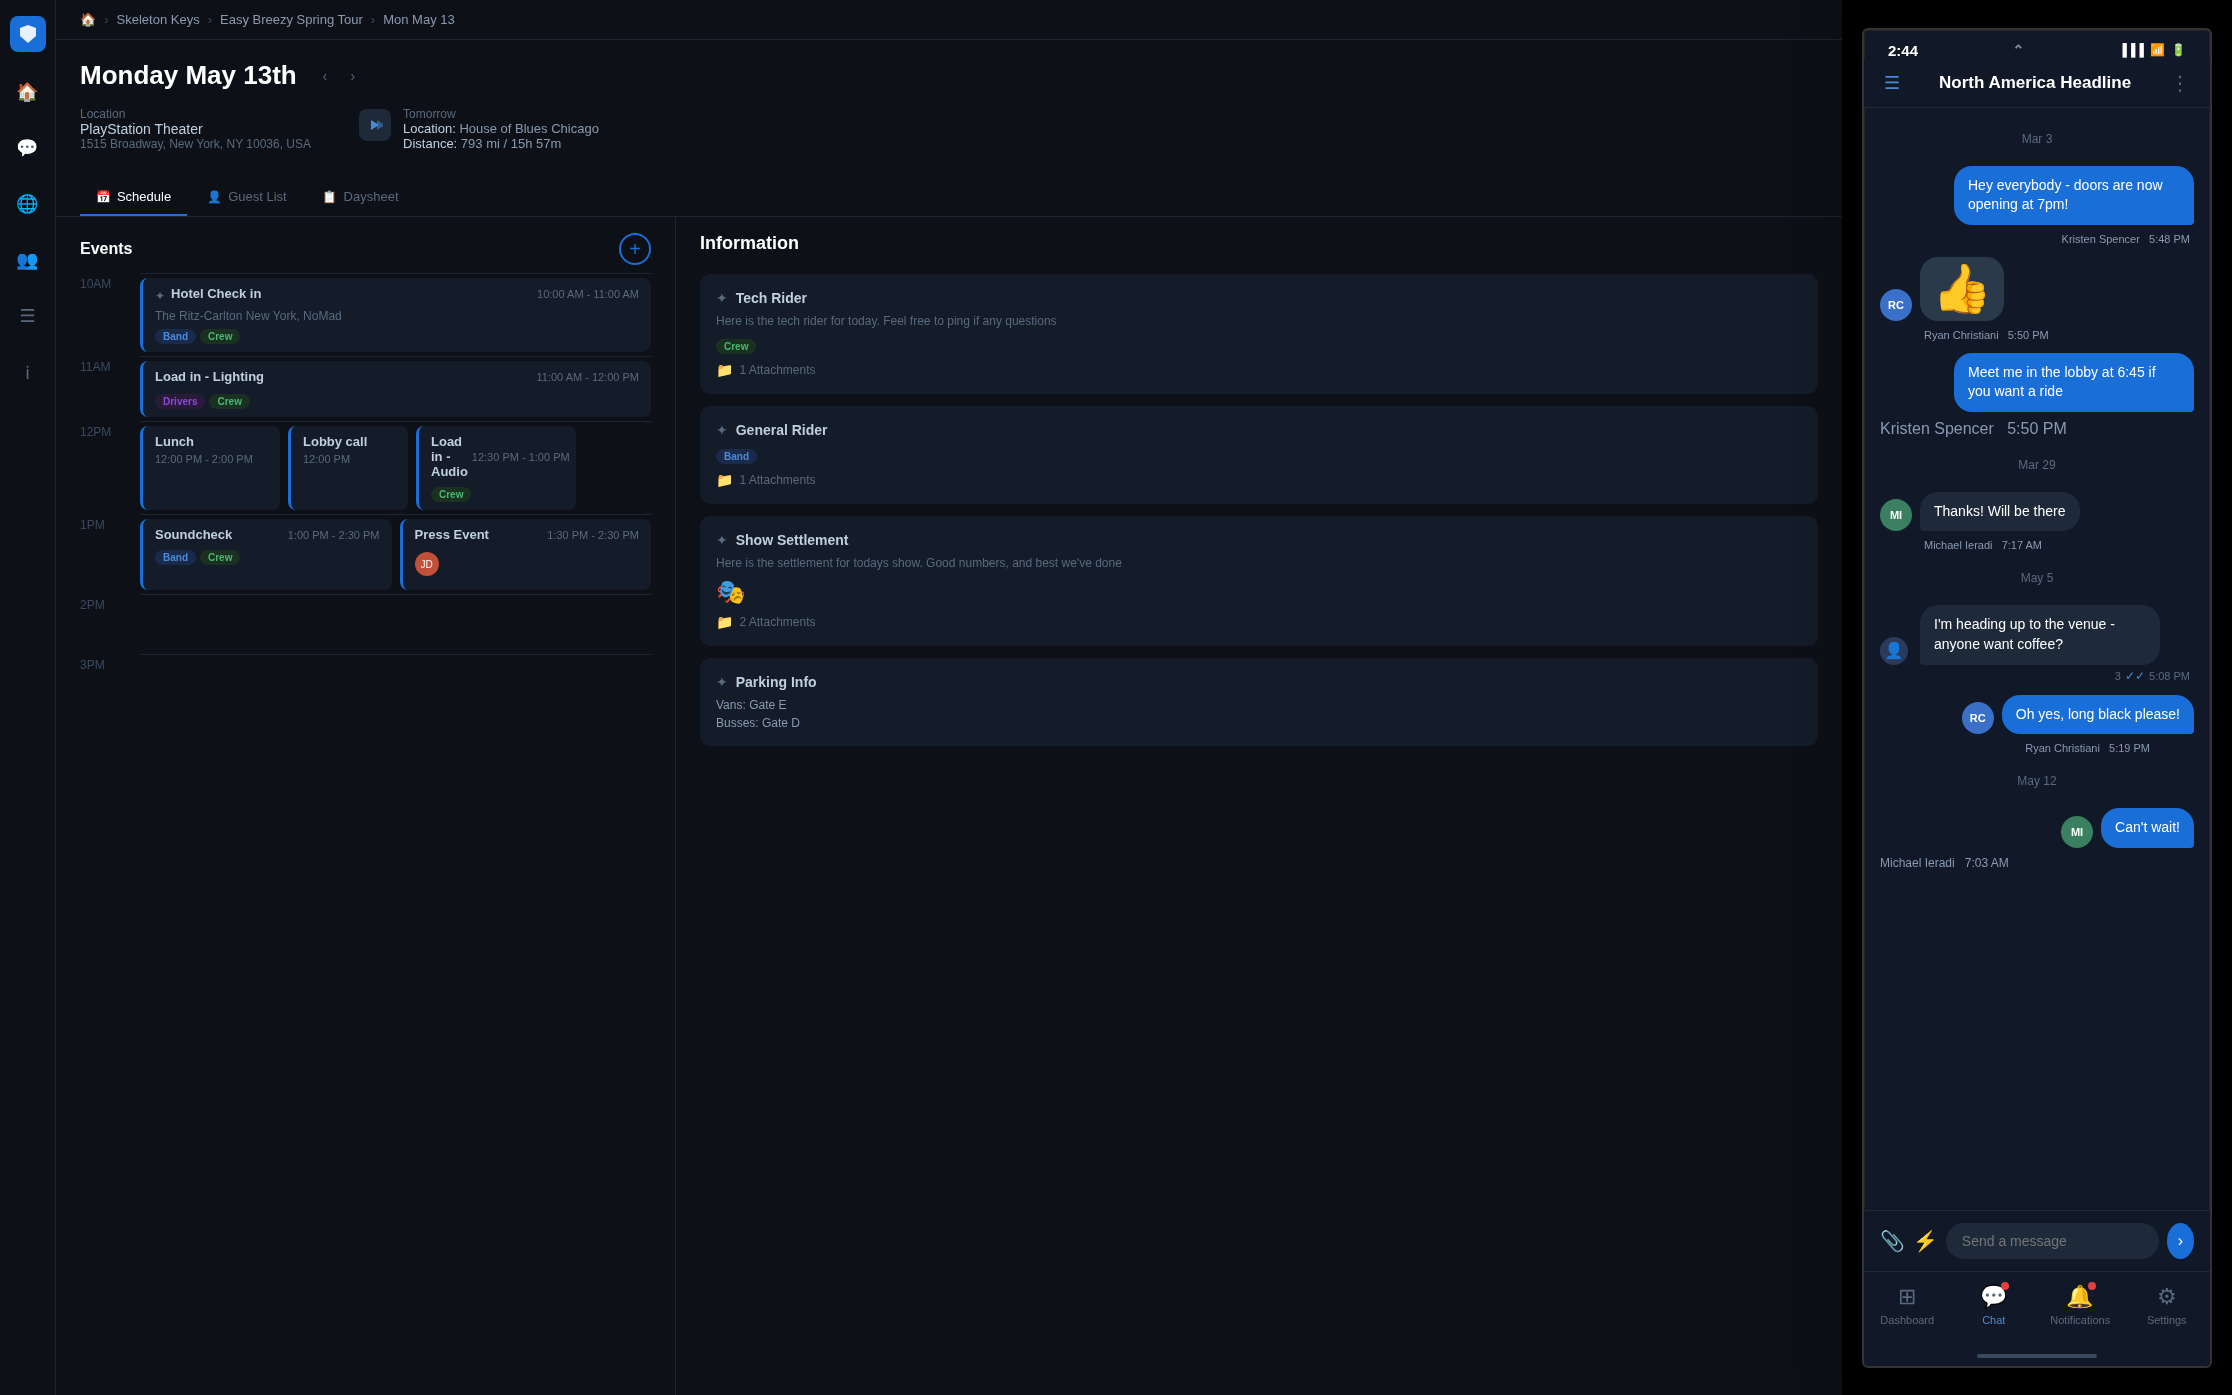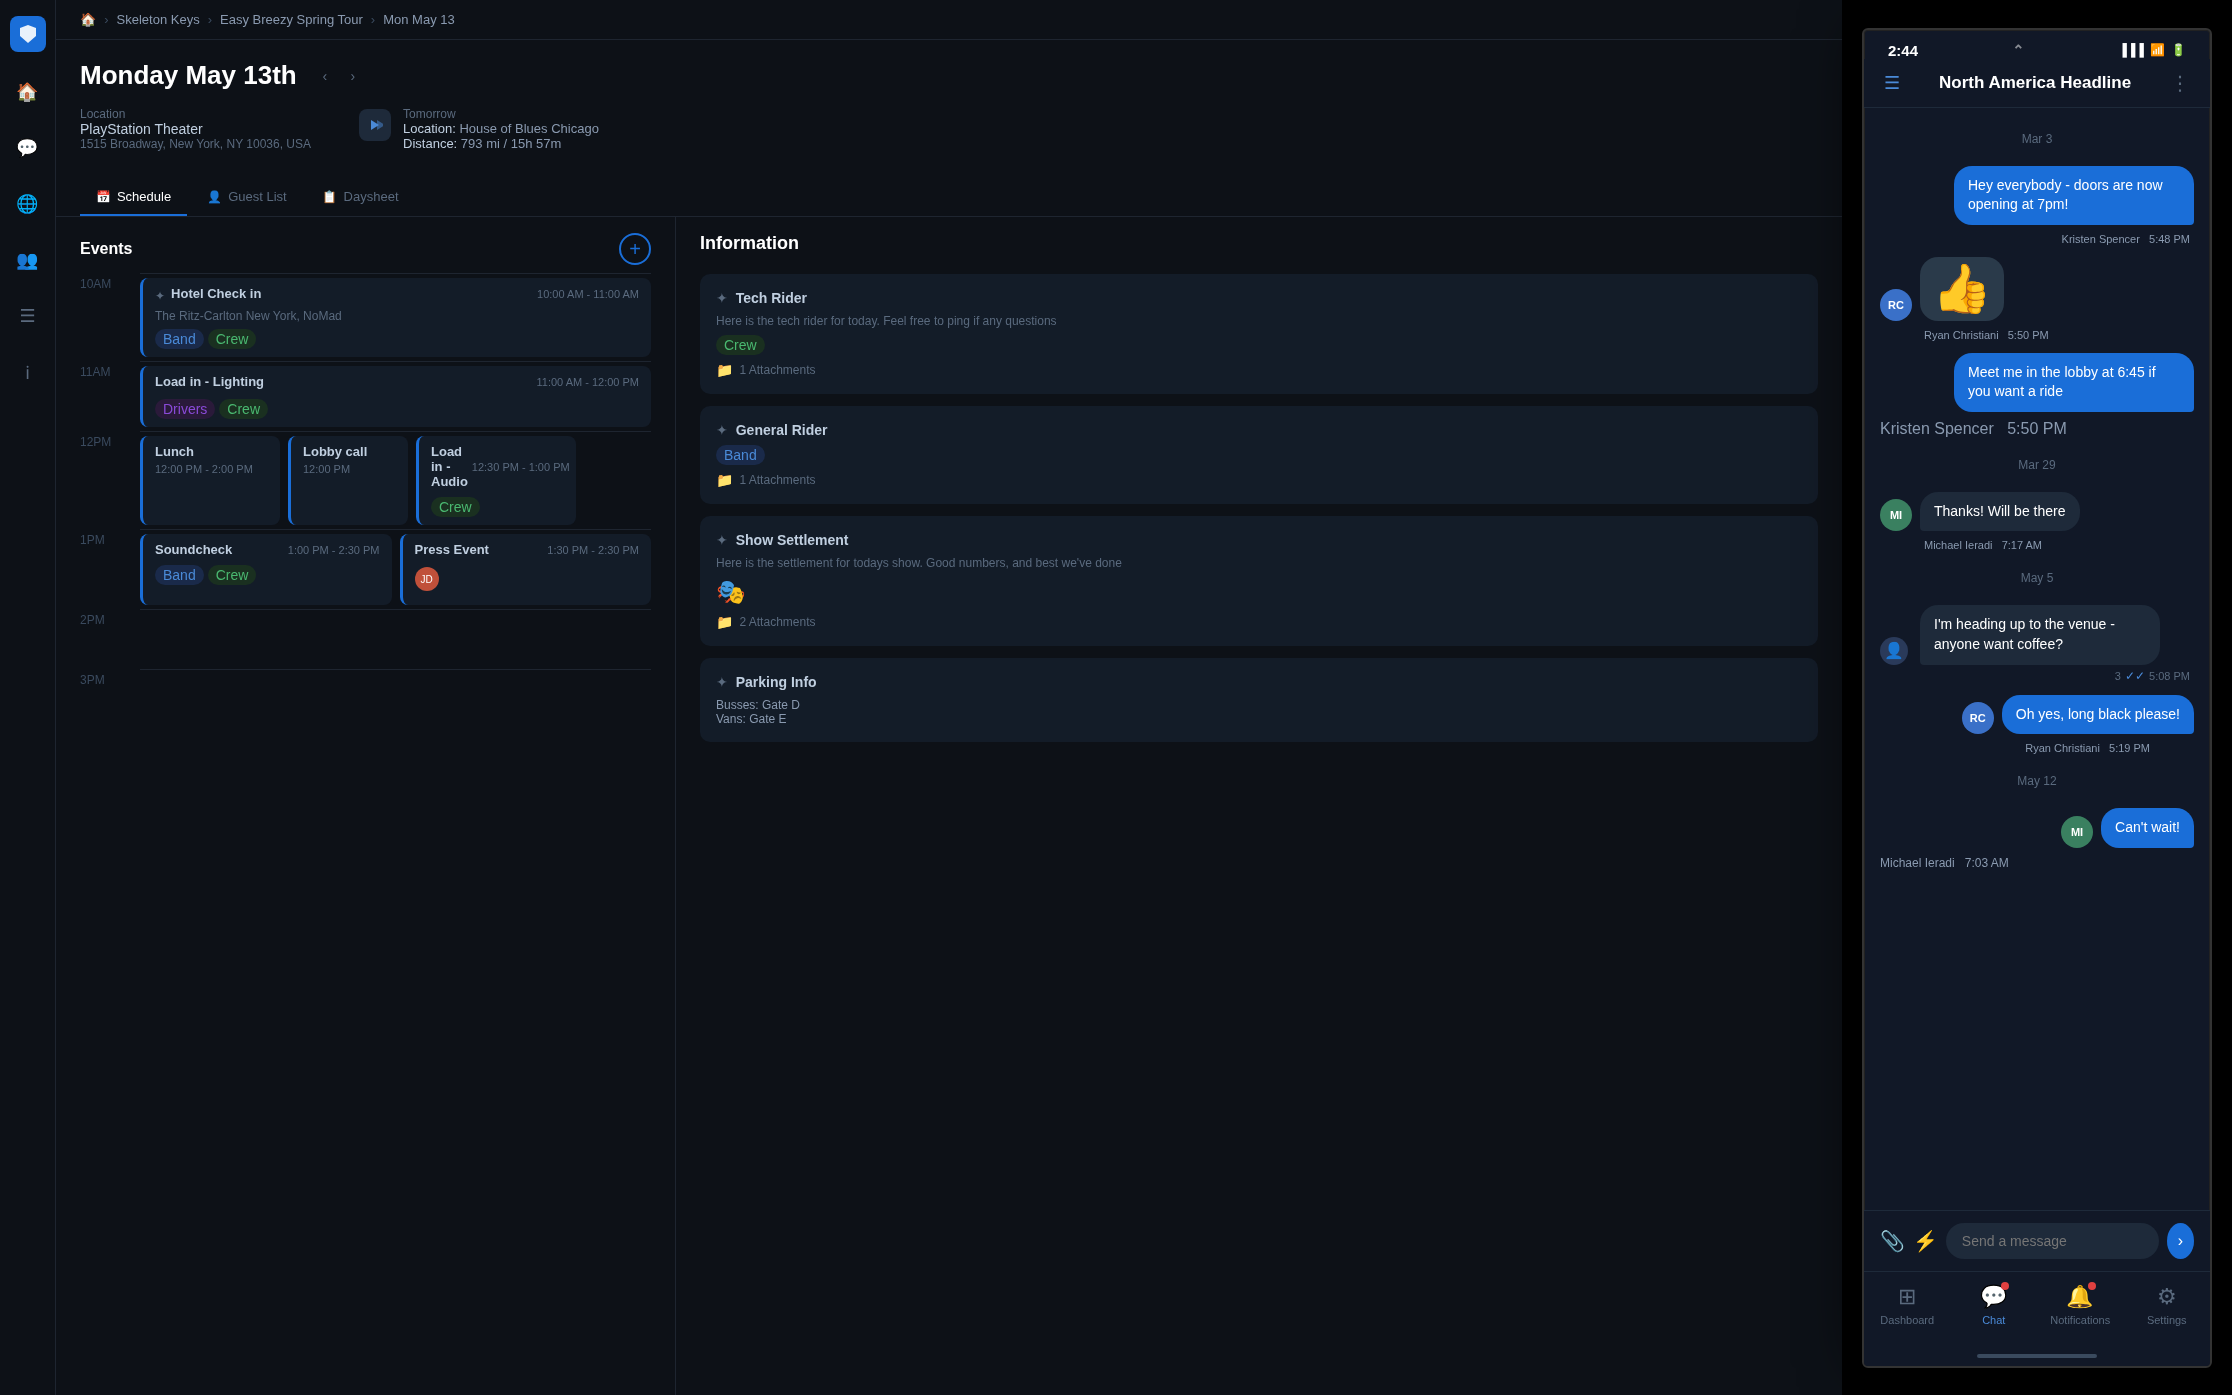--- a/index.html
+++ b/index.html
@@ -231,24 +231,24 @@
       font-size: 11px;
       color: #5a6a7e;
       margin-bottom: 4px;
     }
     .event-tags {
       display: flex;
       gap: 4px;
       flex-wrap: wrap;
     }
     .tag {
-      font-size: 14px;
+      font-size: 10px;
       padding: 2px 8px;
       border-radius: 10px;
-      font-weight: 400;
+      font-weight: 700;
     }
     .tag-band { background: #1a2a4a; color: #4a8ad8; }
     .tag-crew { background: #1a3020; color: #4ab870; }
     .tag-drivers { background: #2a1a3a; color: #8a4ad8; }
     .event-avatar {
       width: 24px;
       height: 24px;
       border-radius: 50%;
       background: #c0503a;
       display: inline-flex;
@@ -794,22 +794,22 @@
             <span class="info-attachment-icon">📁</span>
             <span>2 Attachments</span>
           </div>
         </div>
 
         <div class="info-card">
           <div class="info-card-header">
             <span style="color:#5a6a7e;font-size:14px">✦</span>
             <span class="info-card-title">Parking Info</span>
           </div>
+          <div style="font-size:12px;color:#8a9ab0">Vans: Gate E</div>
           <div style="font-size:12px;color:#8a9ab0;margin-top:4px">Busses: Gate D</div>
-          <div style="font-size:12px;color:#8a9ab0">Vans: Gate E</div>
         </div>
       </div>
     </div>
   </div>
 </div>
 
 <div class="phone-container">
   <div class="phone">
 
     <div class="status-bar">

